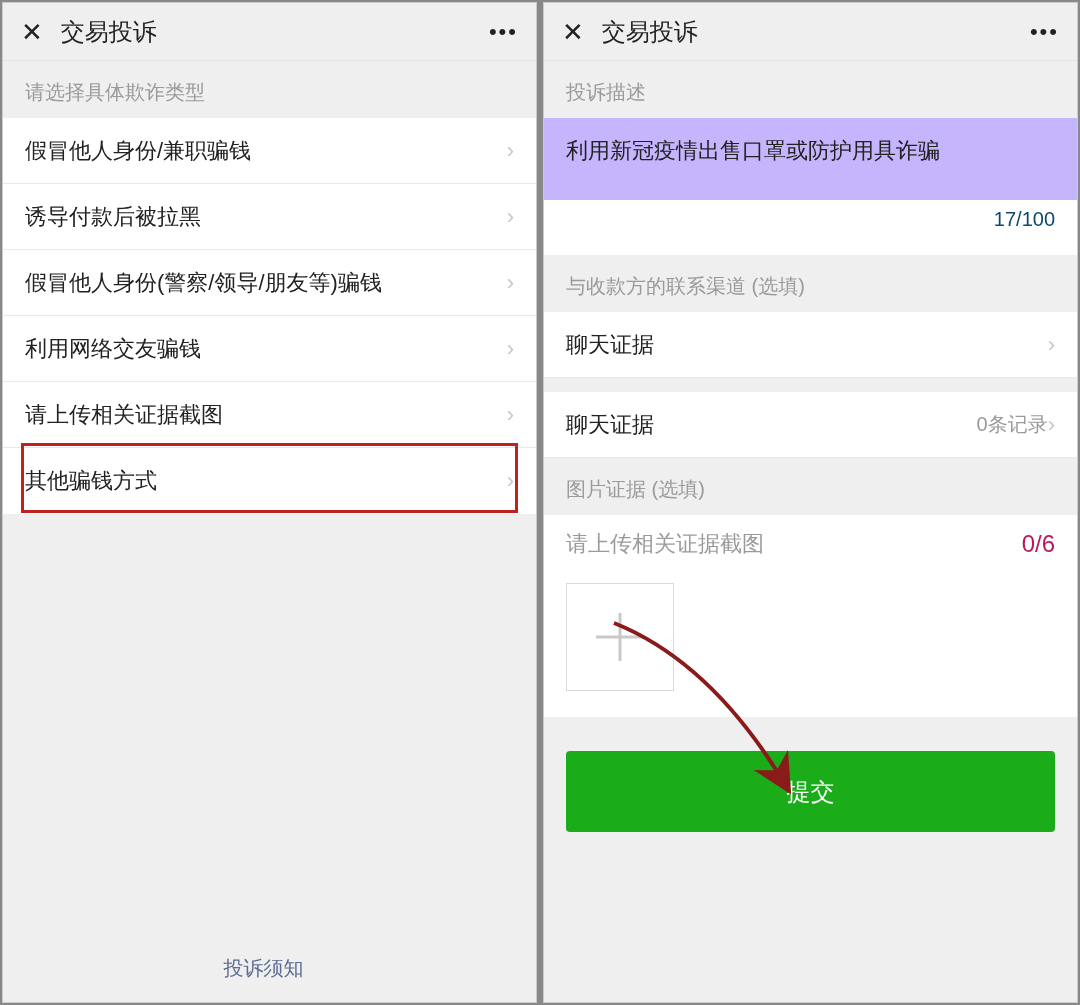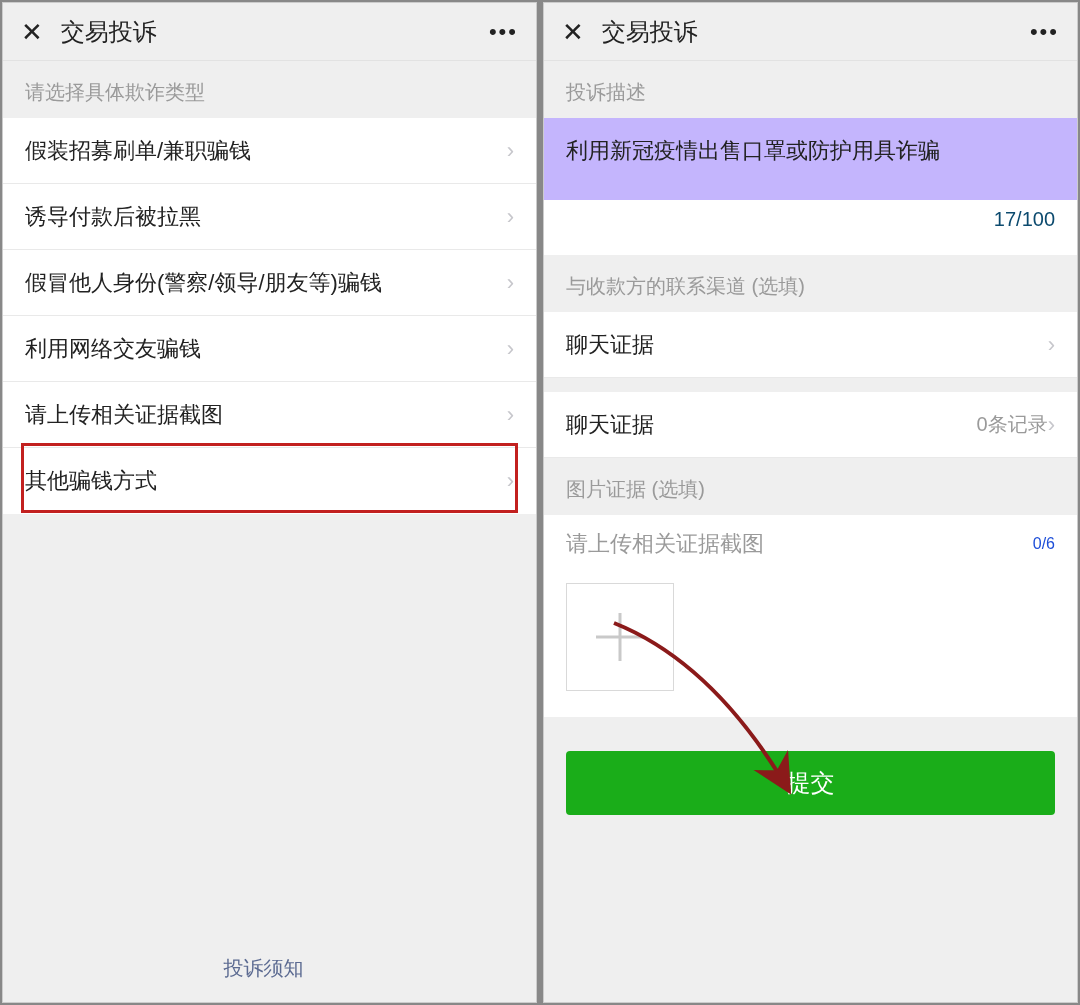--- a/index.html
+++ b/index.html
@@ -101,21 +101,21 @@
     background: #fff;
   }
   .upload-row {
     background: #fff;
     display: flex;
     align-items: center;
     padding: 14px 22px;
     font-size: 22px;
   }
   .upload-label { flex:1; color:#9a9a9a; }
-  .upload-count { color:#1d4ed8; font-size:16px; }
+  .upload-count { color:#be185d; font-size:24px; }
   .upload-area {
     background:#fff;
     padding: 10px 22px 26px;
   }
   .upload-box {
     width: 108px; height: 108px;
     border: 1px solid #d9d9d9;
     display:flex; align-items:center; justify-content:center;
   }
   .plus-icon {
@@ -123,21 +123,21 @@
   }
   .plus-icon::before, .plus-icon::after {
     content:''; position:absolute; background:#c9c9c9;
   }
   .plus-icon::before { left:50%; top:0; bottom:0; width:3px; transform:translateX(-50%); }
   .plus-icon::after  { top:50%; left:0; right:0; height:3px; transform:translateY(-50%); }
   .submit-btn {
     margin: 34px 22px 0;
     background: #1aad19;
     color: #fff;
-    height: 64px;
+    height: 81px;
     border-radius: 4px;
     display:flex; align-items:center; justify-content:center;
     font-size: 24px;
   }
   .arrow-svg {
     position:absolute;
     pointer-events:none;
   }
 </style>
 </head>
@@ -146,21 +146,21 @@
 <div class="screen">
   <div class="navbar">
     <span class="nav-close">✕</span>
     <span class="nav-title">交易投诉</span>
     <span class="nav-more">•••</span>
   </div>
 
   <div class="section-label">请选择具体欺诈类型</div>
 
   <div class="cell">
-    <span class="cell-text">假装招募刷单/兼职骗钱</span>
+    <span class="cell-text">假冒他人身份/兼职骗钱</span>
     <span class="chevron">›</span>
   </div>
   <div class="cell">
     <span class="cell-text">诱导付款后被拉黑</span>
     <span class="chevron">›</span>
   </div>
   <div class="cell">
     <span class="cell-text">假冒他人身份(警察/领导/朋友等)骗钱</span>
     <span class="chevron">›</span>
   </div>

